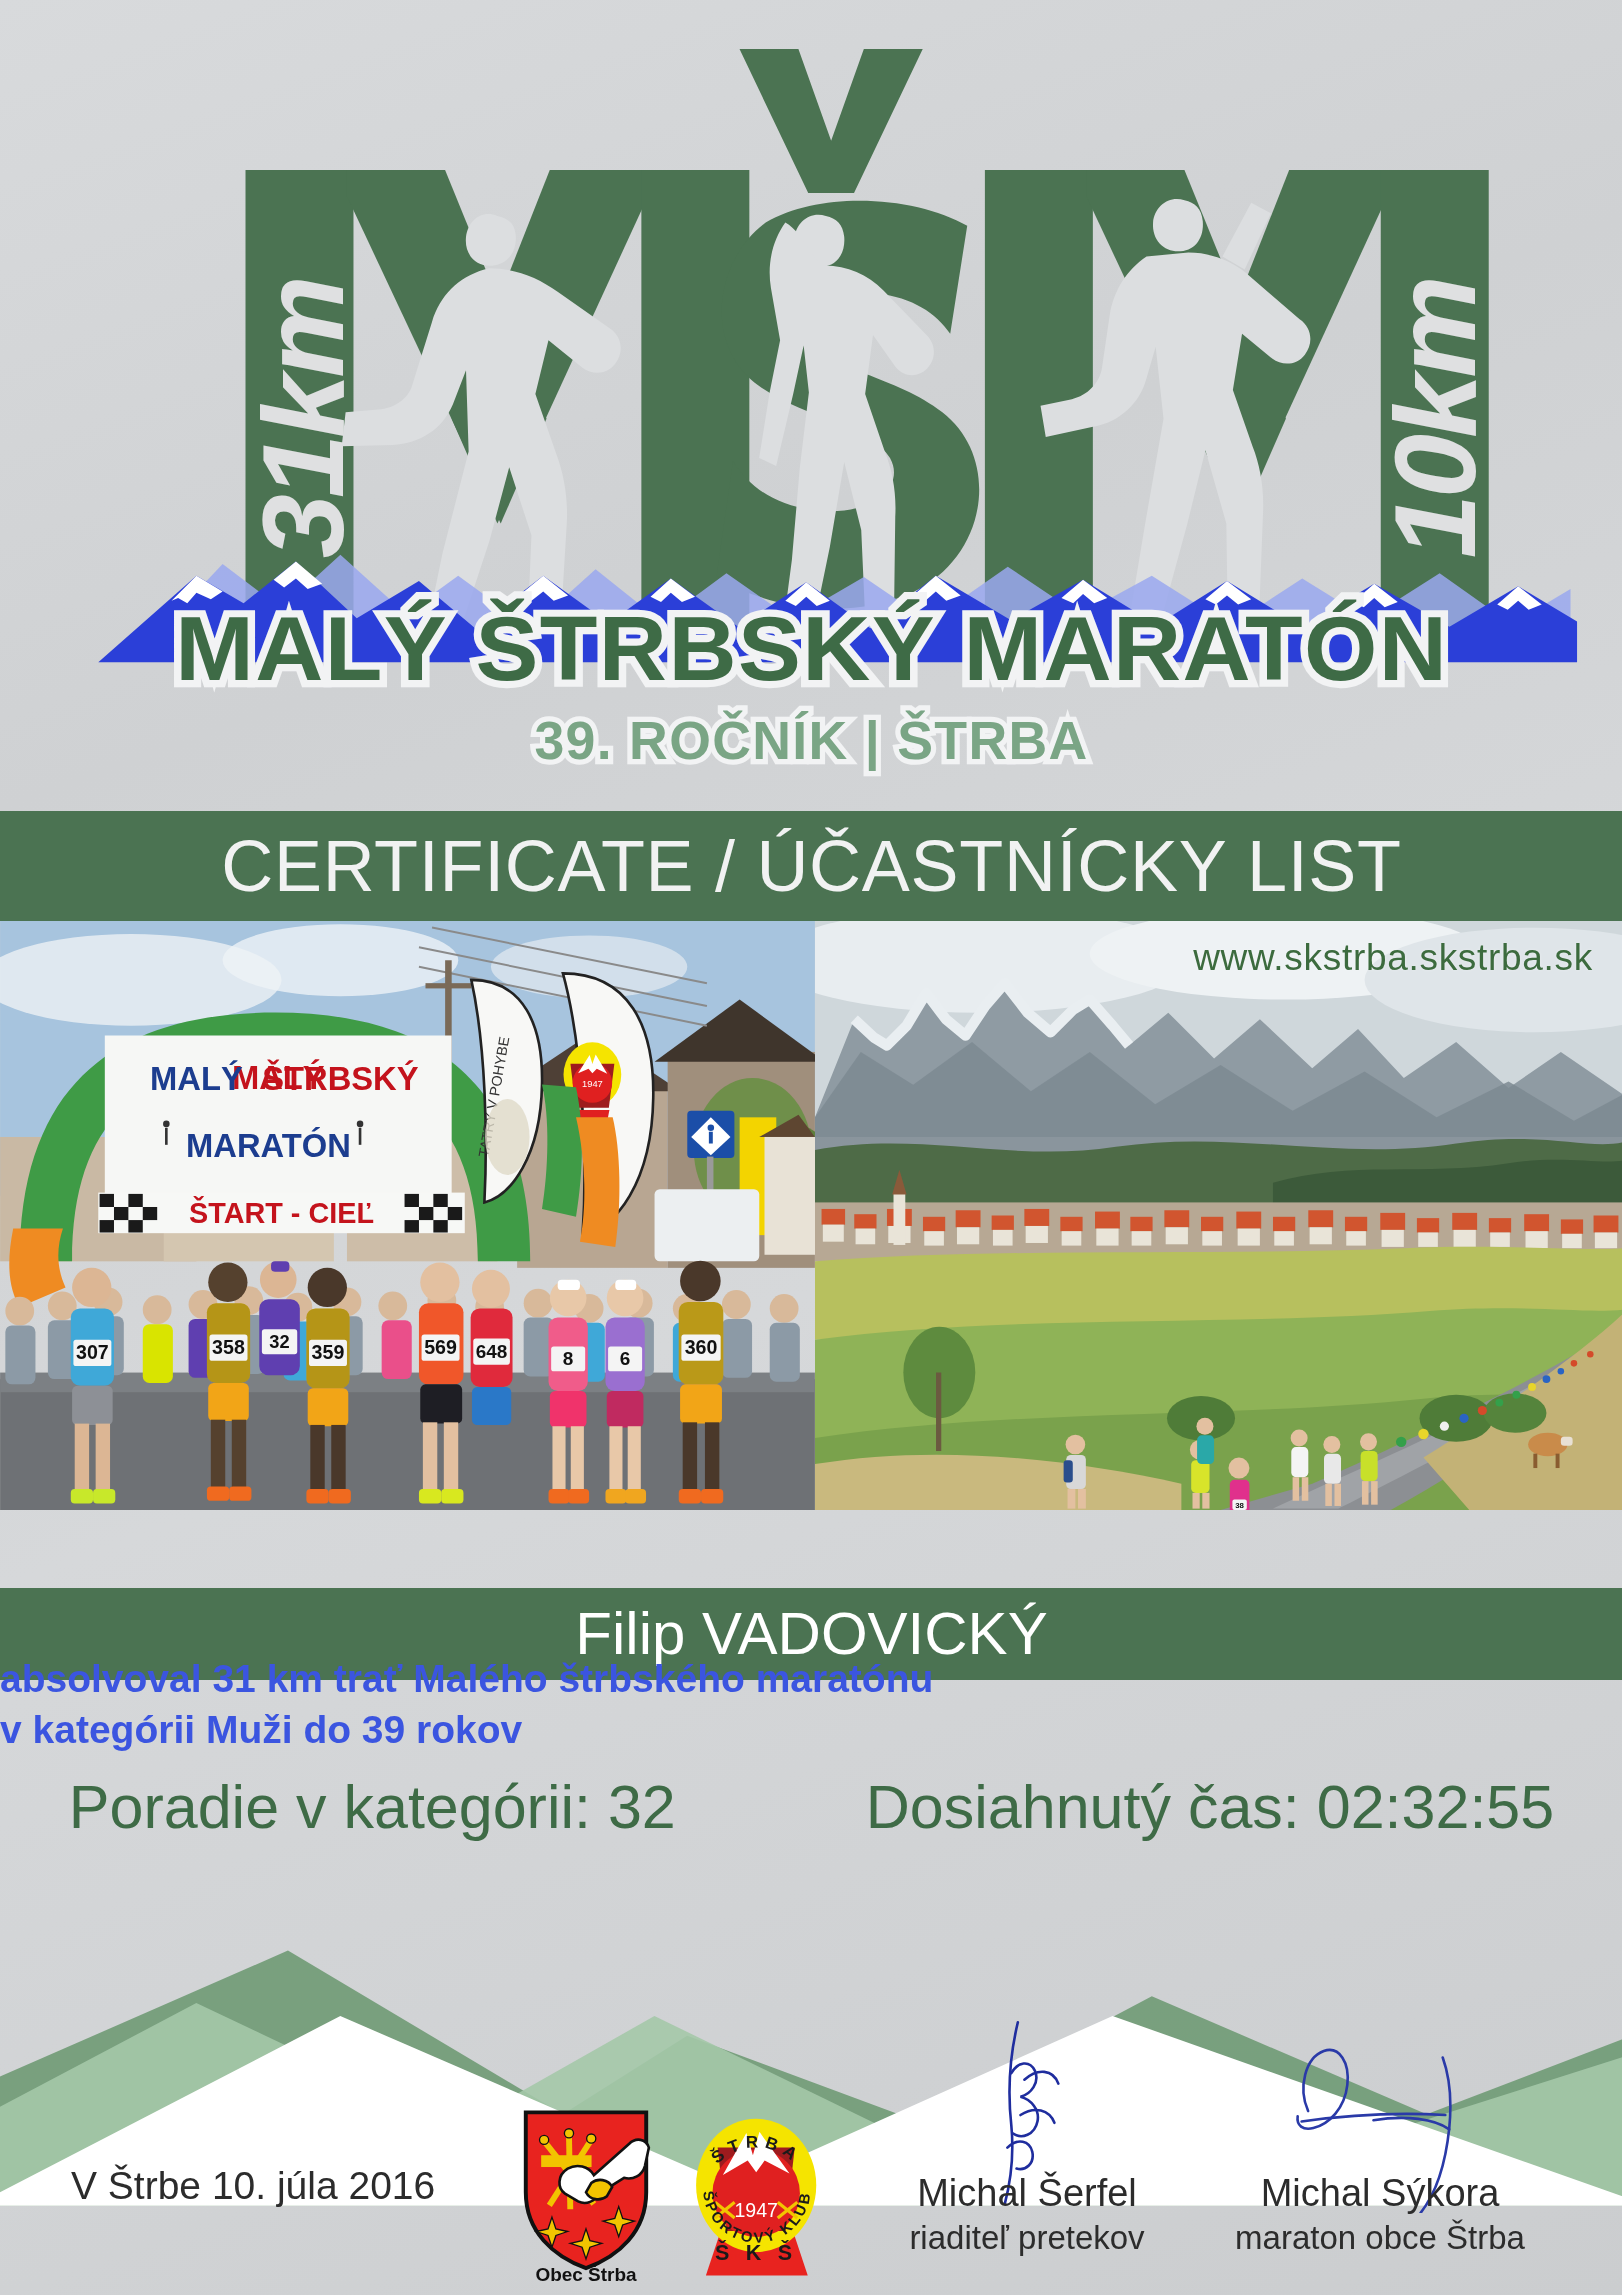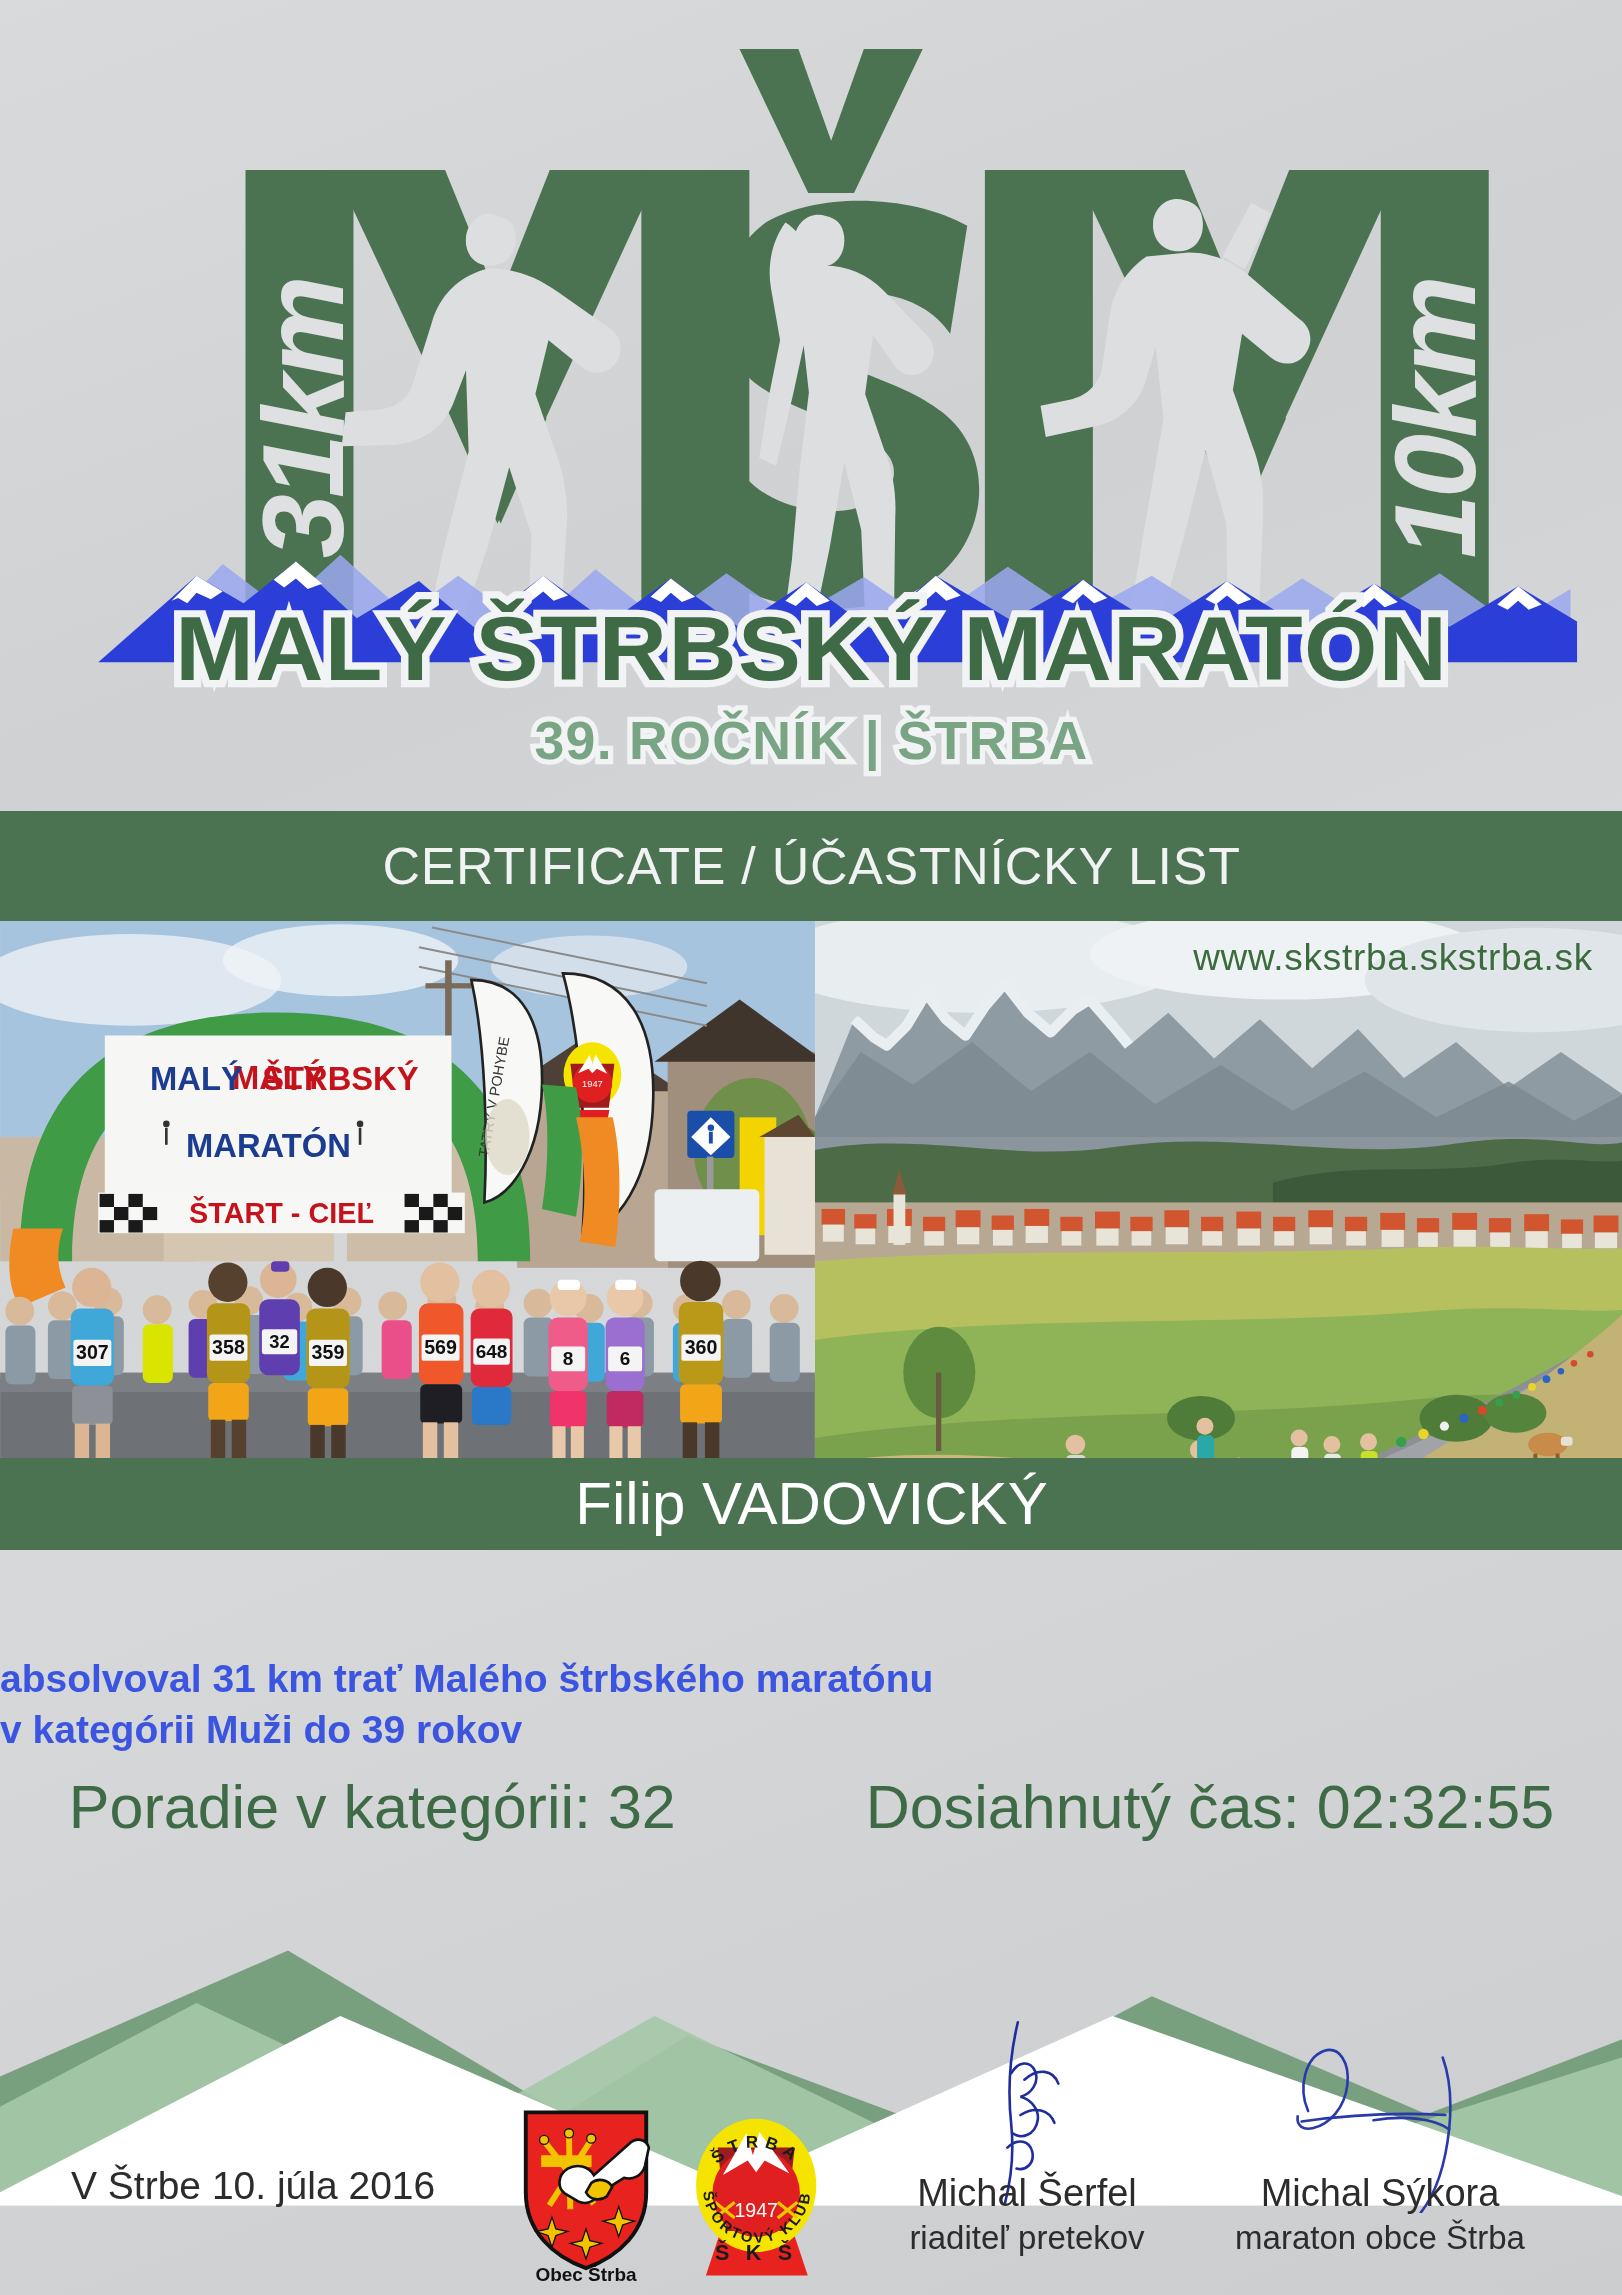--- a/index.html
+++ b/index.html
@@ -29,21 +29,21 @@
   .msm-svg { position:absolute; left:0; top:0; width:1623px; height:795px; }
 
   
   .cert-band {
     position:absolute; left:0; top:811px; width:1623px; height:110px;
     background:#4b7352;
     display:flex; align-items:center; justify-content:center;
   }
   .cert-band-text {
     color:#f1f2f2;
-    font-size:52px;
+    font-size:72px;
     font-weight:400;
     letter-spacing:0.7px;
     line-height:1;
     white-space:nowrap;
   }
 
   
   .photo-strip {
     position:absolute; left:0; top:921px; width:1623px; height:589px;
     display:flex; overflow:hidden;
@@ -54,21 +54,21 @@
 
   .url-text {
     position:absolute; right:30px; top:15.7px;
     color:#3c6b3e; font-size:37px; letter-spacing:0.7px;
     text-shadow:0 0 3.9px rgba(255,255,255,.35);
     z-index:8;
   }
 
   
   .name-band {
-    position:absolute; left:0; top:1458px; width:1623px; height:92px;
+    position:absolute; left:0; top:1588px; width:1623px; height:92px;
     background:#4b7352;
     display:flex; align-items:center; justify-content:center;
   }
   .name-band-text {
     color:#ffffff; font-size:60px; font-weight:400; line-height:1; white-space:nowrap;
   }
 
   
   .details {
     position:absolute; left:0; top:1602px; width:1623px; height:308px;

